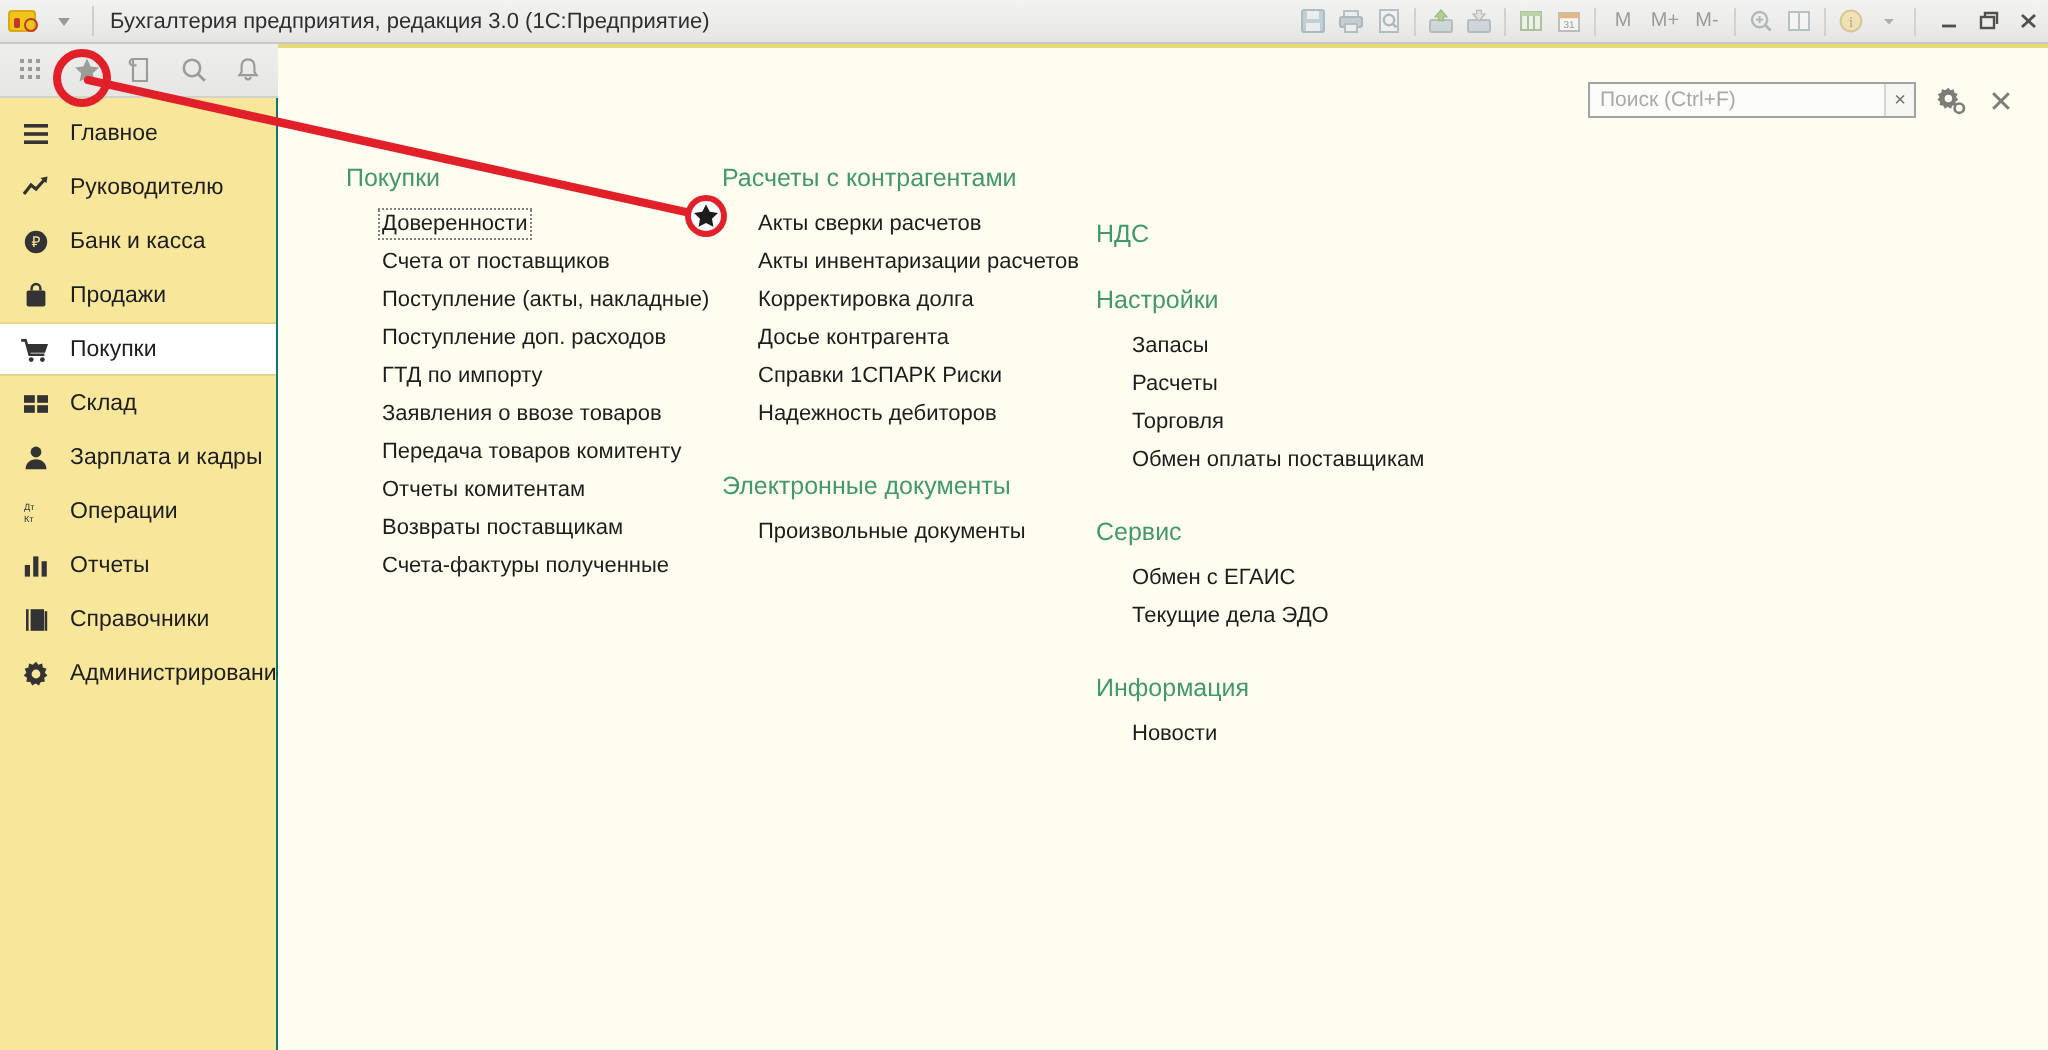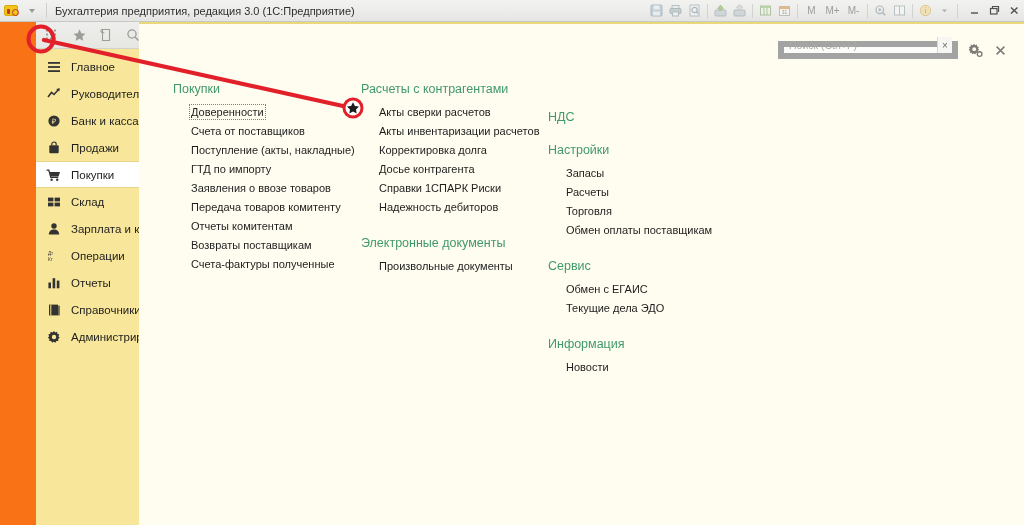--- a/index.html
+++ b/index.html
@@ -6,21 +6,21 @@
   html, body {
     width: 1024px; height: 525px;
     font-family: "Liberation Sans", sans-serif;
     overflow: hidden;
     background: #d7d7d7;
   }
 
   #app {
     position: relative;
     width: 1024px; height: 525px;
-    background: #f97316;
+    background: #fde047;
   }
 
   
   .titlebar {
     position: absolute; top: 0; left: 0;
     width: 1024px; height: 22px;
     background: linear-gradient(to bottom, #f2f2f0 0%, #ececeb 55%, #e4e4e2 100%);
     border-bottom: 1px solid #c8c8c4;
     display: flex; align-items: center;
   }
@@ -85,21 +85,20 @@
     display: flex; align-items: center; justify-content: center;
   }
   .win-btn svg { display:block; }
 
   
   .sidebar {
     position: absolute; left: 0; top: 22px;
     width: 139px; height: 503px;
     background: #f8e79a;
     border-right: 1px solid #0f766e;
-    margin-left: 36px;
   }
   .sb-toolbar {
     height: 27px; width: 139px;
     background: linear-gradient(to bottom,#eeeeec 0%,#e6e6e3 100%);
     border-bottom: 1px solid #d2d2cd;
     display: flex; align-items: center;
     padding-left: 4px; gap: 3px;
   }
   .sb-tico {
     width: 24px; height: 22px;
@@ -134,24 +133,24 @@
     width: 885px; height: 503px;
     background: #fffdf0;
     border-top: 2px solid #e8d87a;
     overflow: hidden;
   }
   .search-row {
     position: absolute; right: 16px; top: 17px;
     display: flex; align-items: center; gap: 9px;
   }
   .search-wrap {
-    width: 180px; height: 18px;
+    width: 164px; height: 18px;
     background: #fcfcfa;
-    border: 6px solid #a3a3a3;
-    display: flex; align-items: flex-end;
+    border: 1px solid #a3a3a3;
+    display: flex; align-items: flex-start;
   }
   .search-input {
     flex: 1 1 auto; height: 16px; border: none; outline: none;
     background: transparent; padding-left: 5px;
     font-size: 10.5px; color: #333;
     font-family: "Liberation Sans", sans-serif;
   }
   .search-input::placeholder { color: #a9a9a5; }
   .search-clear {
     width: 15px; height: 16px; border-left: 1px solid #d6d6d2;
@@ -517,20 +516,21 @@
 
     <div class="columns">
 
       <div class="col col-1" style="top:58px">
         <div class="group">
           <div class="group-title">Покупки</div>
           <div class="g-items">
             <div class="g-item focused"><span class="lbl">Доверенности</span></div>
             <div class="g-item"><span class="lbl">Счета от поставщиков</span></div>
             <div class="g-item"><span class="lbl">Поступление (акты, накладные)</span></div>
+            <div class="g-item"><span class="lbl">Поступление доп. расходов</span></div>
             <div class="g-item"><span class="lbl">ГТД по импорту</span></div>
             <div class="g-item"><span class="lbl">Заявления о ввозе товаров</span></div>
             <div class="g-item"><span class="lbl">Передача товаров комитенту</span></div>
             <div class="g-item"><span class="lbl">Отчеты комитентам</span></div>
             <div class="g-item"><span class="lbl">Возвраты поставщикам</span></div>
             <div class="g-item"><span class="lbl">Счета-фактуры полученные</span></div>
           </div>
         </div>
       </div>
 

